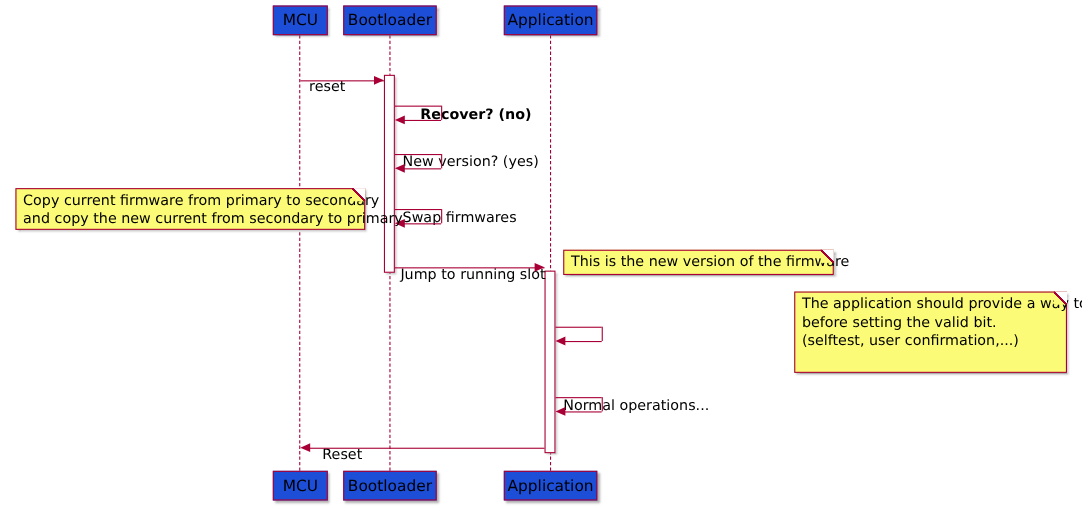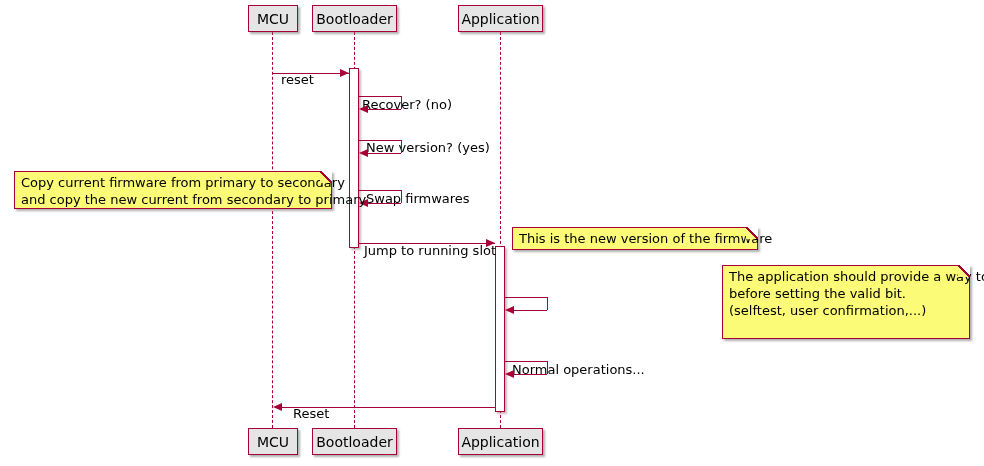--- a/index.html
+++ b/index.html
@@ -6,21 +6,21 @@
   .canvas{
     position:relative;
     width:984px;height:466px;
     background:#ffffff;
     font-family:"DejaVu Sans","Liberation Sans",sans-serif;
     font-size:13px;color:#000;
     overflow:hidden;
   }
   .participant{
     position:absolute;
-    background:#e5e5e5;
+    background:#1d4ed8;
     border:1.5px solid #A80036;
     box-shadow:2px 2px 2px rgba(110,110,110,0.55);
     display:flex;align-items:center;justify-content:center;
     font-size:14px;
     box-sizing:border-box;
   }
   .lifeline{
     position:absolute;width:0;
     border-left:1px dashed #A80036;
   }
@@ -91,21 +91,21 @@
     <span>Application</span>
   </div>
 
   <div class="activation" style="left:349px;top:68px;height:178px;"></div>
   <div class="activation" style="left:495px;top:246px;height:164px;"></div>
 
   <div class="msg-label" style="left:281px;top:55px;">reset</div>
   <div class="msg-line" style="left:273px;top:73px;width:76px;"></div>
   <div class="arrow-right" style="left:340px;top:69px;"></div>
 
-  <div class="msg-label" style="left:362px;top:80px;">Recover? (no)</div>
+  <div class="msg-label" style="left:382px;top:80px;font-weight:bold;">Recover? (no)</div>
   <div class="msg-line" style="left:359px;top:96px;width:42px;"></div>
   <div class="vline" style="left:401px;top:96px;height:13px;"></div>
   <div class="msg-line" style="left:367px;top:109px;width:34px;"></div>
   <div class="arrow-left" style="left:359px;top:105px;"></div>
 
   <div class="msg-label" style="left:366px;top:123px;">New version? (yes)</div>
   <div class="msg-line" style="left:359px;top:140px;width:42px;"></div>
   <div class="vline" style="left:401px;top:140px;height:13px;"></div>
   <div class="msg-line" style="left:367px;top:153px;width:34px;"></div>
   <div class="arrow-left" style="left:359px;top:149px;"></div>

